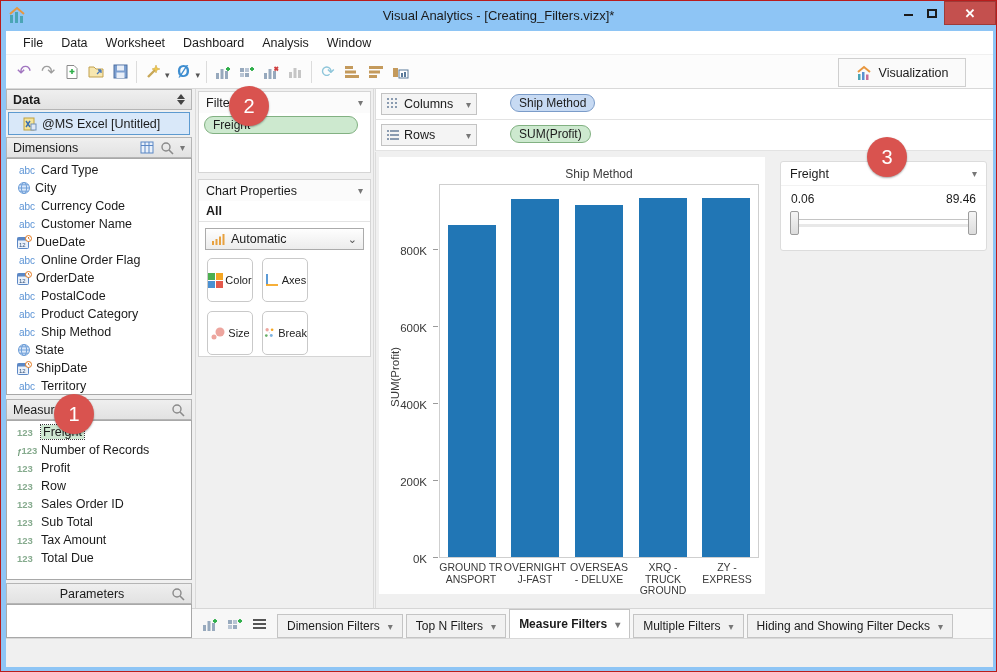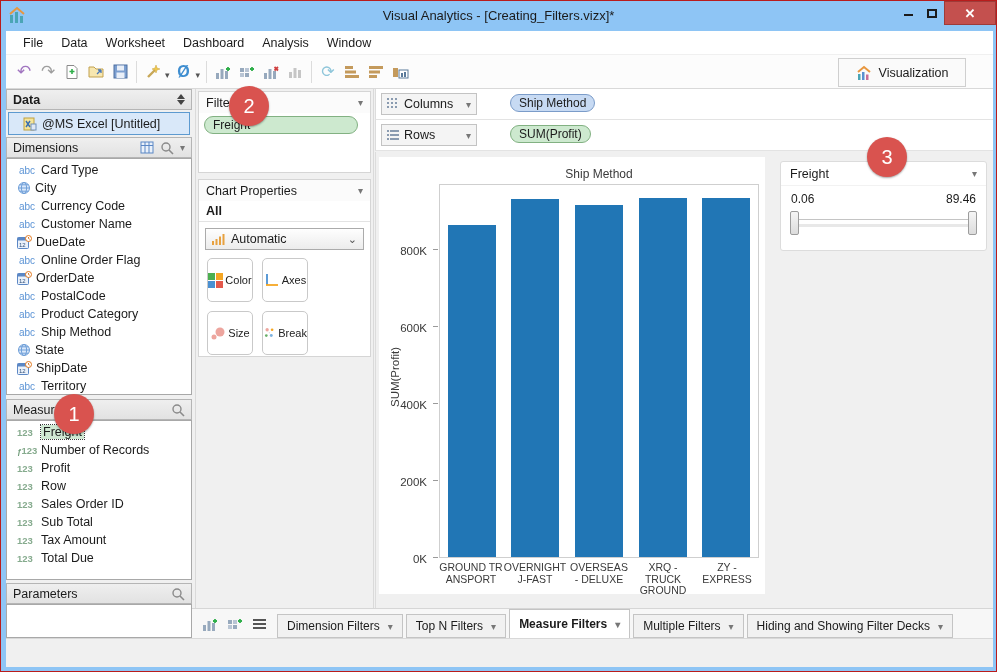--- a/index.html
+++ b/index.html
@@ -58,21 +58,21 @@
   .caret { color: #777; font-size: 10px; }
   .datasource { position: absolute; left: 2px; top: 23px; width: 182px; height: 23px;
                 background: #d9e8f9; border: 1px solid #5d9ad0; display: flex; align-items: center;
                 gap: 5px; padding: 0 4px 0 14px; font-size: 12.5px; }
   .dims-header { position: absolute; left: 0; top: 48px; width: 186px; }
   .hdr-icons { display: flex; align-items: center; gap: 6px; }
   .listbox { position: absolute; background: #fff; border: 1px solid #a8a8a8; overflow: hidden; }
   .dim-list { left: 0; top: 69px; width: 186px; height: 237px; padding-top: 2px; }
   .meas-header { position: absolute; left: 0; top: 310px; width: 186px; }
   .meas-list { left: 0; top: 331px; width: 186px; height: 160px; padding-top: 2px; }
-  .param-header { position: absolute; left: 0; top: 494px; width: 186px; }
+  .param-header { position: absolute; left: 0; top: 494px; width: 186px; text-align: center; }
   .param-box { left: 0; top: 515px; width: 186px; height: 34px; }
   .tree-item { display: flex; align-items: center; gap: 4px; height: 18px; padding-left: 10px; font-size: 12.5px; }
   .tree-item .ic { flex: 0 0 auto; }
   .ic-abc { color: #5b93d5; font-size: 10px; font-weight: normal; width: 20px; text-align: center; }
   .ic-123 { color: #86ab8e; font-size: 9.5px; font-weight: bold; width: 20px; text-align: left; }
   .ic-123 i { font-style: italic; font-size: 8px; color: #6d9a77; }
   .tree-item.selected .tree-label { background: #cfe8d2; outline: 1px dotted #3c3c3c; padding: 0 2px; }
 
   
   .mid-panel { position: absolute; background: #fff; border: 1px solid #d5d5d5; }

